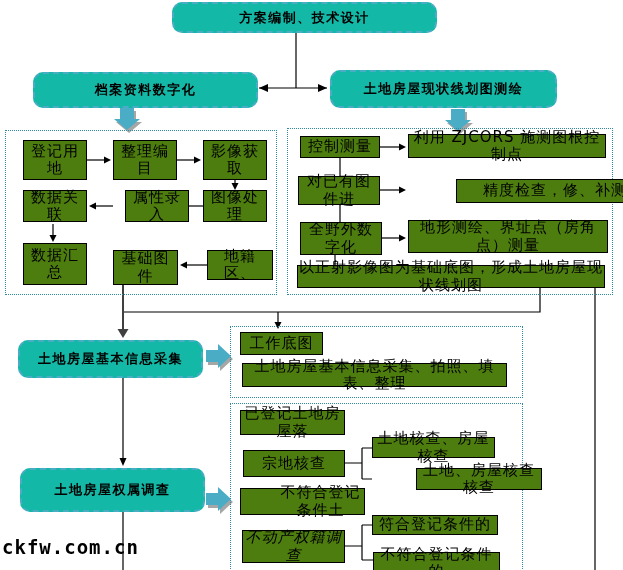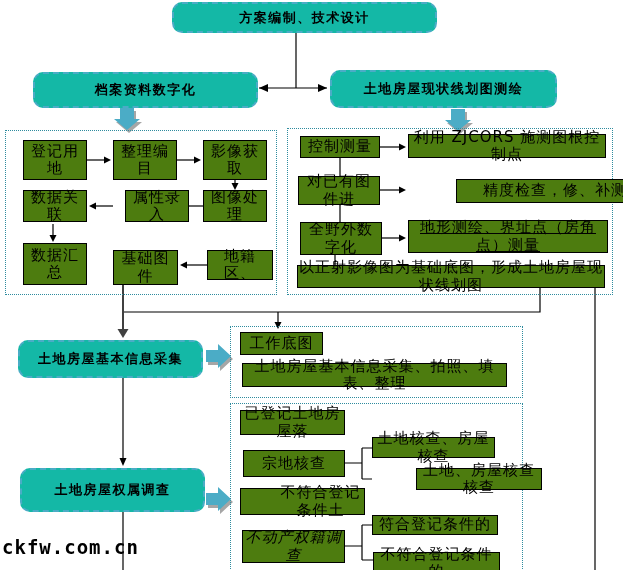--- a/index.html
+++ b/index.html
@@ -109,21 +109,21 @@
   <div class="box" style="left:203px;top:190px;width:64px;height:32px;">图像处理</div>
   <div class="box" style="left:23px;top:243px;width:64px;height:42px;">数据汇总</div>
   <div class="box" style="left:113px;top:250px;width:65px;height:35px;">基础图件</div>
   <div class="box" style="left:207px;top:250px;width:66px;height:30px;">地籍区、</div>
 
   <div class="box" style="left:300px;top:136px;width:80px;height:22px;">控制测量</div>
   <div class="box" style="left:408px;top:134px;width:198px;height:24px;">利用 ZJCORS 施测图根控制点</div>
   <div class="box" style="left:298px;top:176px;width:82px;height:29px;">对已有图件进</div>
   <div class="box" style="left:408px;top:179px;width:198px;height:24px;margin-left:48px;">精度检查，修、补测</div>
   <div class="box" style="left:300px;top:222px;width:82px;height:33px;">全野外数字化</div>
-  <div class="box" style="left:408px;top:220px;width:200px;height:33px;text-decoration:underline;">地形测绘、界址点（房角点）测量</div>
+  <div class="box" style="left:408px;top:220px;width:200px;height:33px;">地形测绘、界址点（房角点）测量</div>
   <div class="box" style="left:297px;top:265px;width:308px;height:23px;">以正射影像图为基础底图，形成土地房屋现状线划图</div>
 
   <div class="box" style="left:240px;top:332px;width:83px;height:23px;">工作底图</div>
   <div class="box" style="left:242px;top:363px;width:265px;height:24px;">土地房屋基本信息采集、拍照、填表、整理</div>
 
   <div class="box" style="left:240px;top:410px;width:105px;height:25px;">已登记土地房屋落</div>
   <div class="box" style="left:243px;top:450px;width:102px;height:27px;">宗地核查</div>
   <div class="box" style="left:372px;top:437px;width:123px;height:21px;">土地核查、房屋核查</div>
   <div class="box" style="left:372px;top:468px;width:126px;height:22px;margin-left:44px;">土地、房屋核查核查</div>
   <div class="box" style="left:240px;top:488px;width:125px;height:27px;padding-left:37px;">不符合登记条件土</div>

